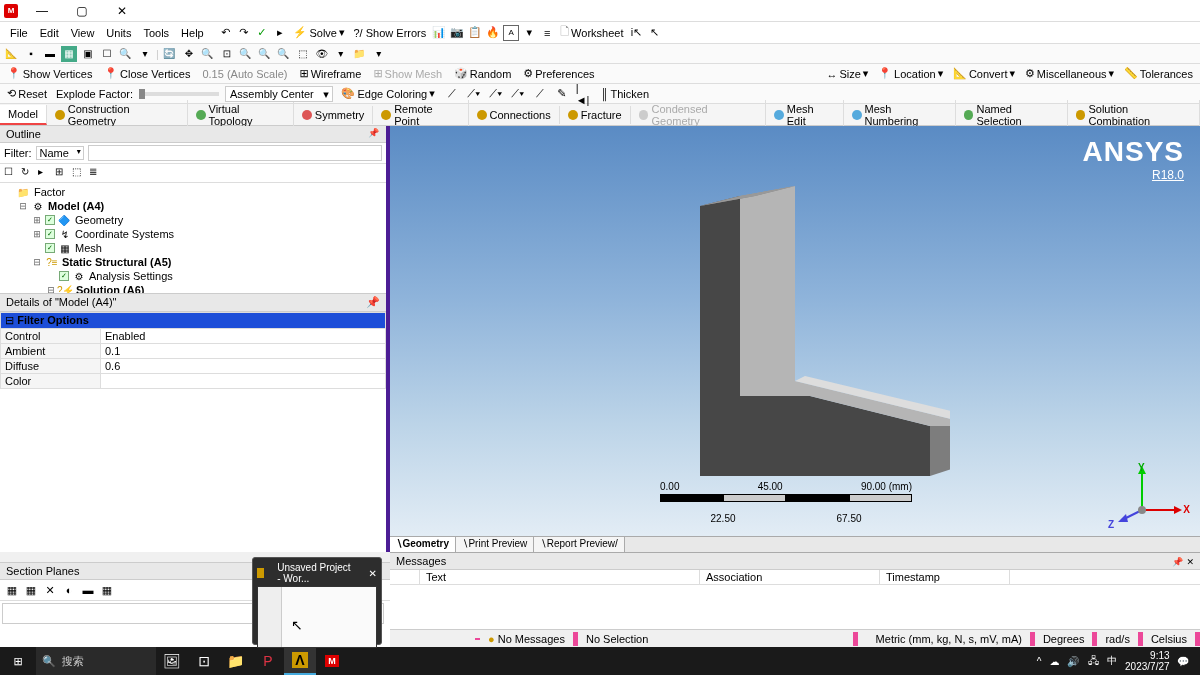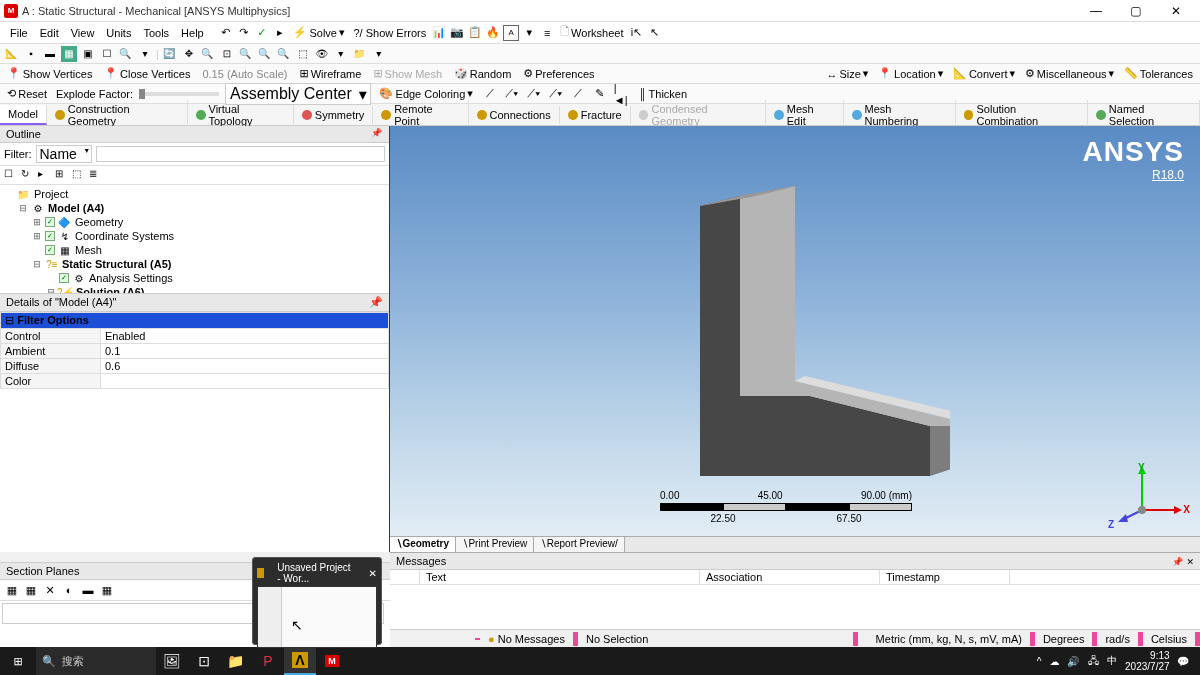--- a/index.html
+++ b/index.html
@@ -19,36 +19,36 @@
 .solve-btn::before { content: '⚡'; color: #c90; }
 
 .toolbar2 { height: 20px; background: #fafafa; border-bottom: 1px solid #ddd; display: flex; align-items: center; padding: 0 4px; gap: 3px; }
 .toolbar2 .tb-ic { width: 16px; height: 16px; font-size: 10px; }
 
 .toolbar3 { height: 20px; background: #fafafa; border-bottom: 1px solid #ddd; display: flex; align-items: center; padding: 0 4px; gap: 6px; font-size: 11px; }
 .tb3-item { display: flex; align-items: center; gap: 2px; padding: 0 3px; cursor: pointer; }
 .tb3-right { margin-left: auto; display: flex; gap: 4px; }
 
 .toolbar4 { height: 20px; background: #fafafa; border-bottom: 1px solid #ddd; display: flex; align-items: center; padding: 0 4px; gap: 6px; font-size: 11px; }
-.assembly-dd { border: 1px solid #ccc; padding: 1px 18px 1px 4px; background: #fff; font-size: 16px; min-width: 70px; position: relative; }
+.assembly-dd { border: 1px solid #ccc; padding: 1px 18px 1px 4px; background: #fff; font-size: 11px; min-width: 70px; position: relative; }
 .assembly-dd::after { content: '▾'; position: absolute; right: 3px; }
 
 .tabbar { height: 22px; background: #f5f5f5; border-bottom: 1px solid #ccc; display: flex; align-items: center; font-size: 11px; }
 .tab { padding: 3px 8px; border-right: 1px solid #ddd; cursor: pointer; display: flex; align-items: center; gap: 3px; }
-.tab.active { background: #fff; border-bottom: 2px solid #8b5cf6; }
+.tab.active { background: #fff; border-bottom: 2px solid #ef4444; }
 .tab .dot { width: 10px; height: 10px; border-radius: 50%; display: inline-block; }
 
 .main { display: flex; height: 426px; }
-.left-panel { width: 390px; display: flex; flex-direction: column; border-right: 1px solid #4c1d95; background: #fff; }
+.left-panel { width: 390px; display: flex; flex-direction: column; border-right: 4px solid #4c1d95; background: #fff; }
 
 .panel-header { background: #e8e8e8; padding: 2px 6px; font-size: 11px; border-bottom: 1px solid #ccc; display: flex; justify-content: space-between; }
 .panel-header .pin { font-size: 9px; cursor: pointer; }
 
 .filter-row { padding: 2px 4px; display: flex; align-items: center; gap: 4px; border-bottom: 1px solid #ddd; font-size: 11px; }
-.filter-dd { border: 1px solid #ccc; padding: 0 14px 0 3px; font-size: 14px; background: #fff; position: relative; }
+.filter-dd { border: 1px solid #ccc; padding: 0 14px 0 3px; font-size: 11px; background: #fff; position: relative; }
 .filter-dd::after { content: '▾'; position: absolute; right: 2px; font-size: 8px; }
 .filter-input { flex: 1; border: 1px solid #ccc; padding: 1px 3px; font-size: 11px; }
 
 .tree-tb { padding: 2px 4px; display: flex; gap: 3px; border-bottom: 1px solid #ddd; }
 .tree-tb span { width: 14px; height: 14px; font-size: 10px; cursor: pointer; }
 
 .tree { flex: 1; overflow: auto; padding: 2px 4px; font-size: 11px; background: #fff; }
 .tree-node { display: flex; align-items: center; gap: 3px; padding: 1px 0; cursor: pointer; white-space: nowrap; }
 .tree-exp { width: 10px; text-align: center; font-size: 9px; color: #666; }
 .tree-icon { width: 14px; height: 12px; display: inline-flex; align-items: center; justify-content: center; font-size: 10px; }
@@ -68,21 +68,21 @@
 .ansys-logo { position: absolute; top: 10px; right: 16px; color: #fff; text-align: right; font-family: Arial; }
 .ansys-logo .l1 { font-size: 28px; font-weight: bold; letter-spacing: 1px; }
 .ansys-logo .l2 { font-size: 12px; text-decoration: underline; }
 
 .geom-3d { position: absolute; top: 60px; left: 250px; width: 310px; height: 310px; }
 
 .scale-bar { position: absolute; bottom: 28px; left: 270px; font-size: 10px; color: #000; }
 .scale-ticks { display: flex; }
 .scale-seg { height: 8px; width: 63px; }
 .scale-labels-top { display: flex; justify-content: space-between; width: 252px; margin-bottom: 2px; }
-.scale-labels-bot { display: flex; justify-content: space-around; width: 252px; margin-top: 2px; }
+.scale-labels-bot { display: flex; justify-content: space-around; width: 252px; margin-top: 11px; }
 
 .triad { position: absolute; bottom: 20px; right: 16px; width: 70px; height: 70px; }
 .triad .axis { position: absolute; font-size: 10px; font-weight: bold; }
 
 .view-tabs { position: absolute; bottom: 0; left: 0; right: 0; height: 16px; background: #e8e8e8; display: flex; font-size: 10px; border-top: 1px solid #aaa; }
 .view-tab { padding: 1px 6px; border-right: 1px solid #aaa; cursor: pointer; background: #f5f5f5; }
 .view-tab.active { background: #fff; font-weight: bold; }
 
 .messages-panel { border-top: 1px solid #aaa; background: #fff; }
 .msg-header { background: #e8e8e8; padding: 2px 6px; font-size: 11px; display: flex; justify-content: space-between; border-bottom: 1px solid #ccc; }
@@ -111,21 +111,20 @@
 .thumbnail-popup .thumb-img { background: #fff; height: 62px; border: 1px solid #333; display: flex; }
 .thumbnail-popup .thumb-close { margin-left: auto; cursor: pointer; }
 
 .cursor { position: absolute; bottom: 42px; left: 291px; font-size: 14px; pointer-events: none; z-index: 101; }
 </style>
 </head>
 <body>
 
 <div class="titlebar">
   <span class="icon">M</span>
-  <span class="title">A : Static Structural - Mechanical [ANSYS Multiphysics]</span>
   <div class="win-controls">
     <div class="win-btn">—</div>
     <div class="win-btn">▢</div>
     <div class="win-btn">✕</div>
   </div>
 </div>
 
 <div class="menubar">
   <span class="menu-item">File</span>
   <span class="menu-item">Edit</span>
@@ -249,26 +248,26 @@
     </div>
   <div class="tab">
       <span class="dot" style="background:#5ad"></span>
       <span>Mesh Edit</span>
     </div>
   <div class="tab">
       <span class="dot" style="background:#5ad"></span>
       <span>Mesh Numbering</span>
     </div>
   <div class="tab">
+      <span class="dot" style="background:#5a5"></span>
+      <span>Named Selection</span>
+    </div>
+  <div class="tab">
       <span class="dot" style="background:#c90"></span>
       <span>Solution Combination</span>
-    </div>
-  <div class="tab">
-      <span class="dot" style="background:#5a5"></span>
-      <span>Named Selection</span>
     </div>
 </div>
 
 <div class="main">
   <div class="left-panel">
     <div class="panel-header">
       <span>Outline</span>
         <span class="pin">📌</span>
     </div>
     <div class="filter-row">
@@ -281,21 +280,21 @@
       <span>↻</span>
       <span>▸</span>
       <span>⊞</span>
       <span>⬚</span>
       <span>≣</span>
     </div>
     <div class="tree">
       <div class="tree-node">
           <span class="tree-exp"></span>
           <span class="tree-icon">📁</span>
-          <span>Project</span>
+          <span>Factor</span>
         </div>
       <div class="tree-node indent-1">
           <span class="tree-exp">⊟</span>
           <span class="tree-icon">⚙</span>
           <span style="font-weight:bold">Model (A4)</span>
         </div>
       <div class="tree-node indent-2">
           <span class="tree-exp">⊞</span>
           <span class="tree-check">✓</span>
           <span class="tree-icon">🔷</span>

